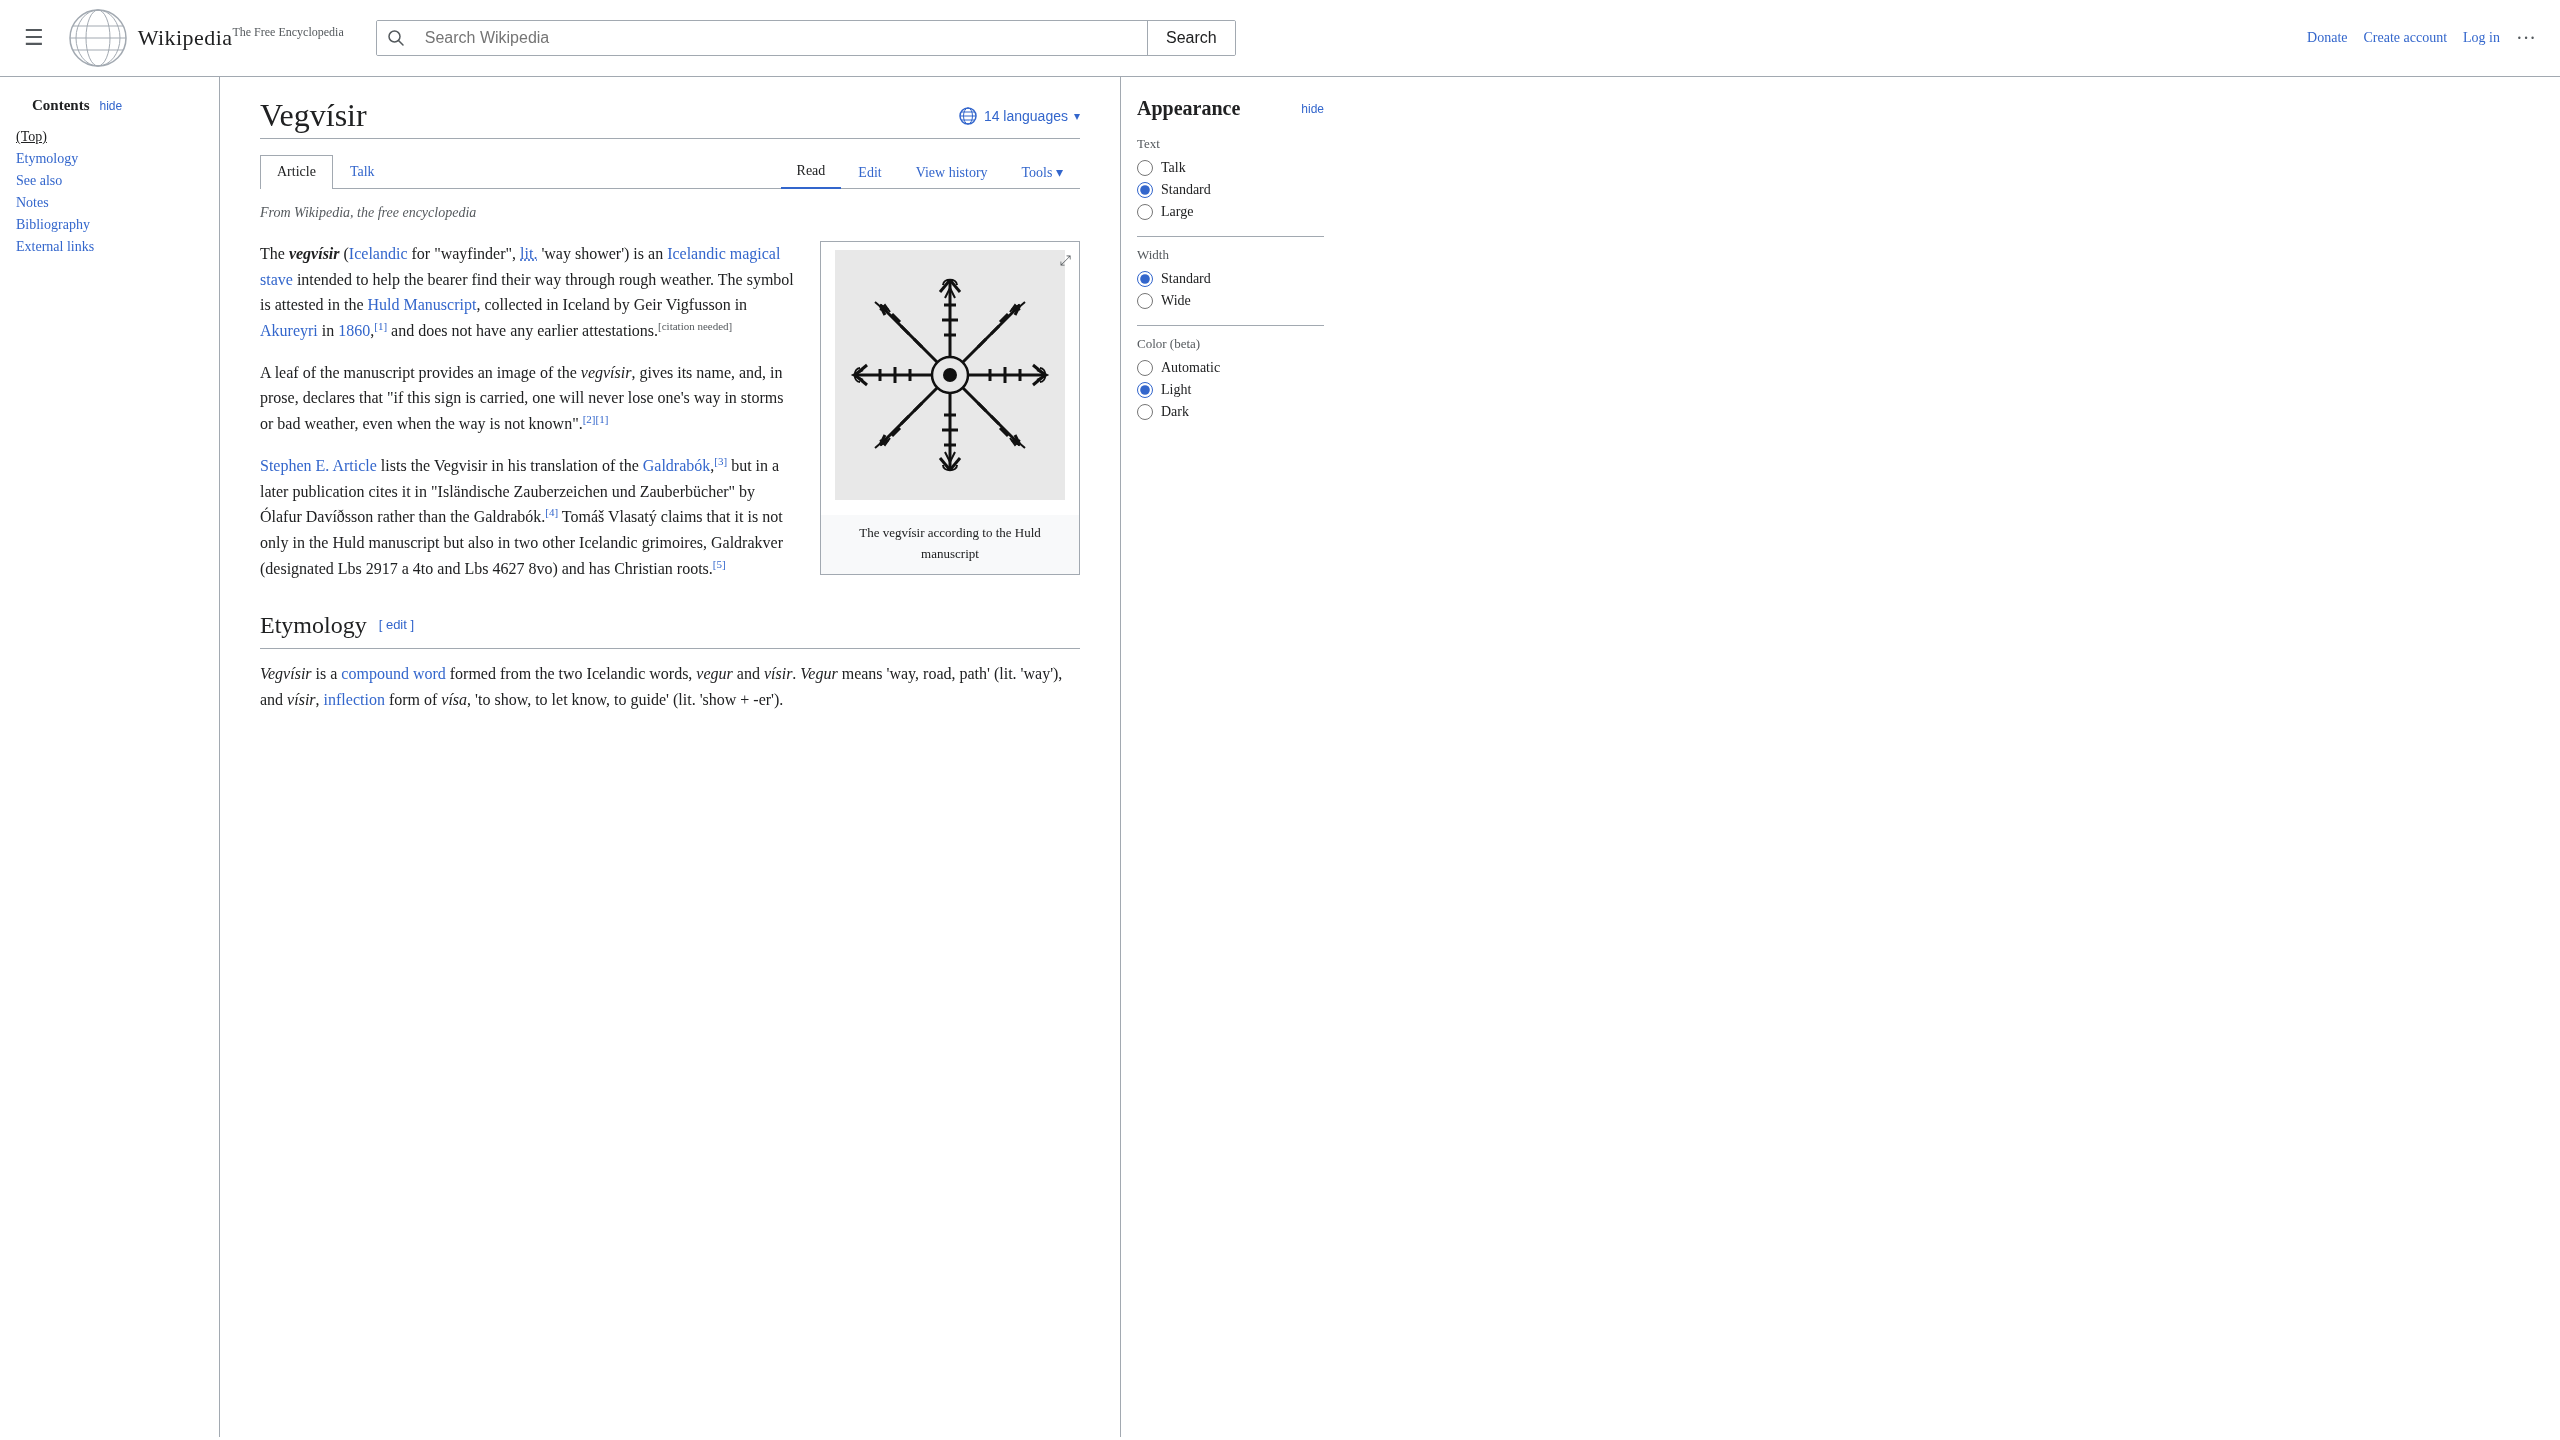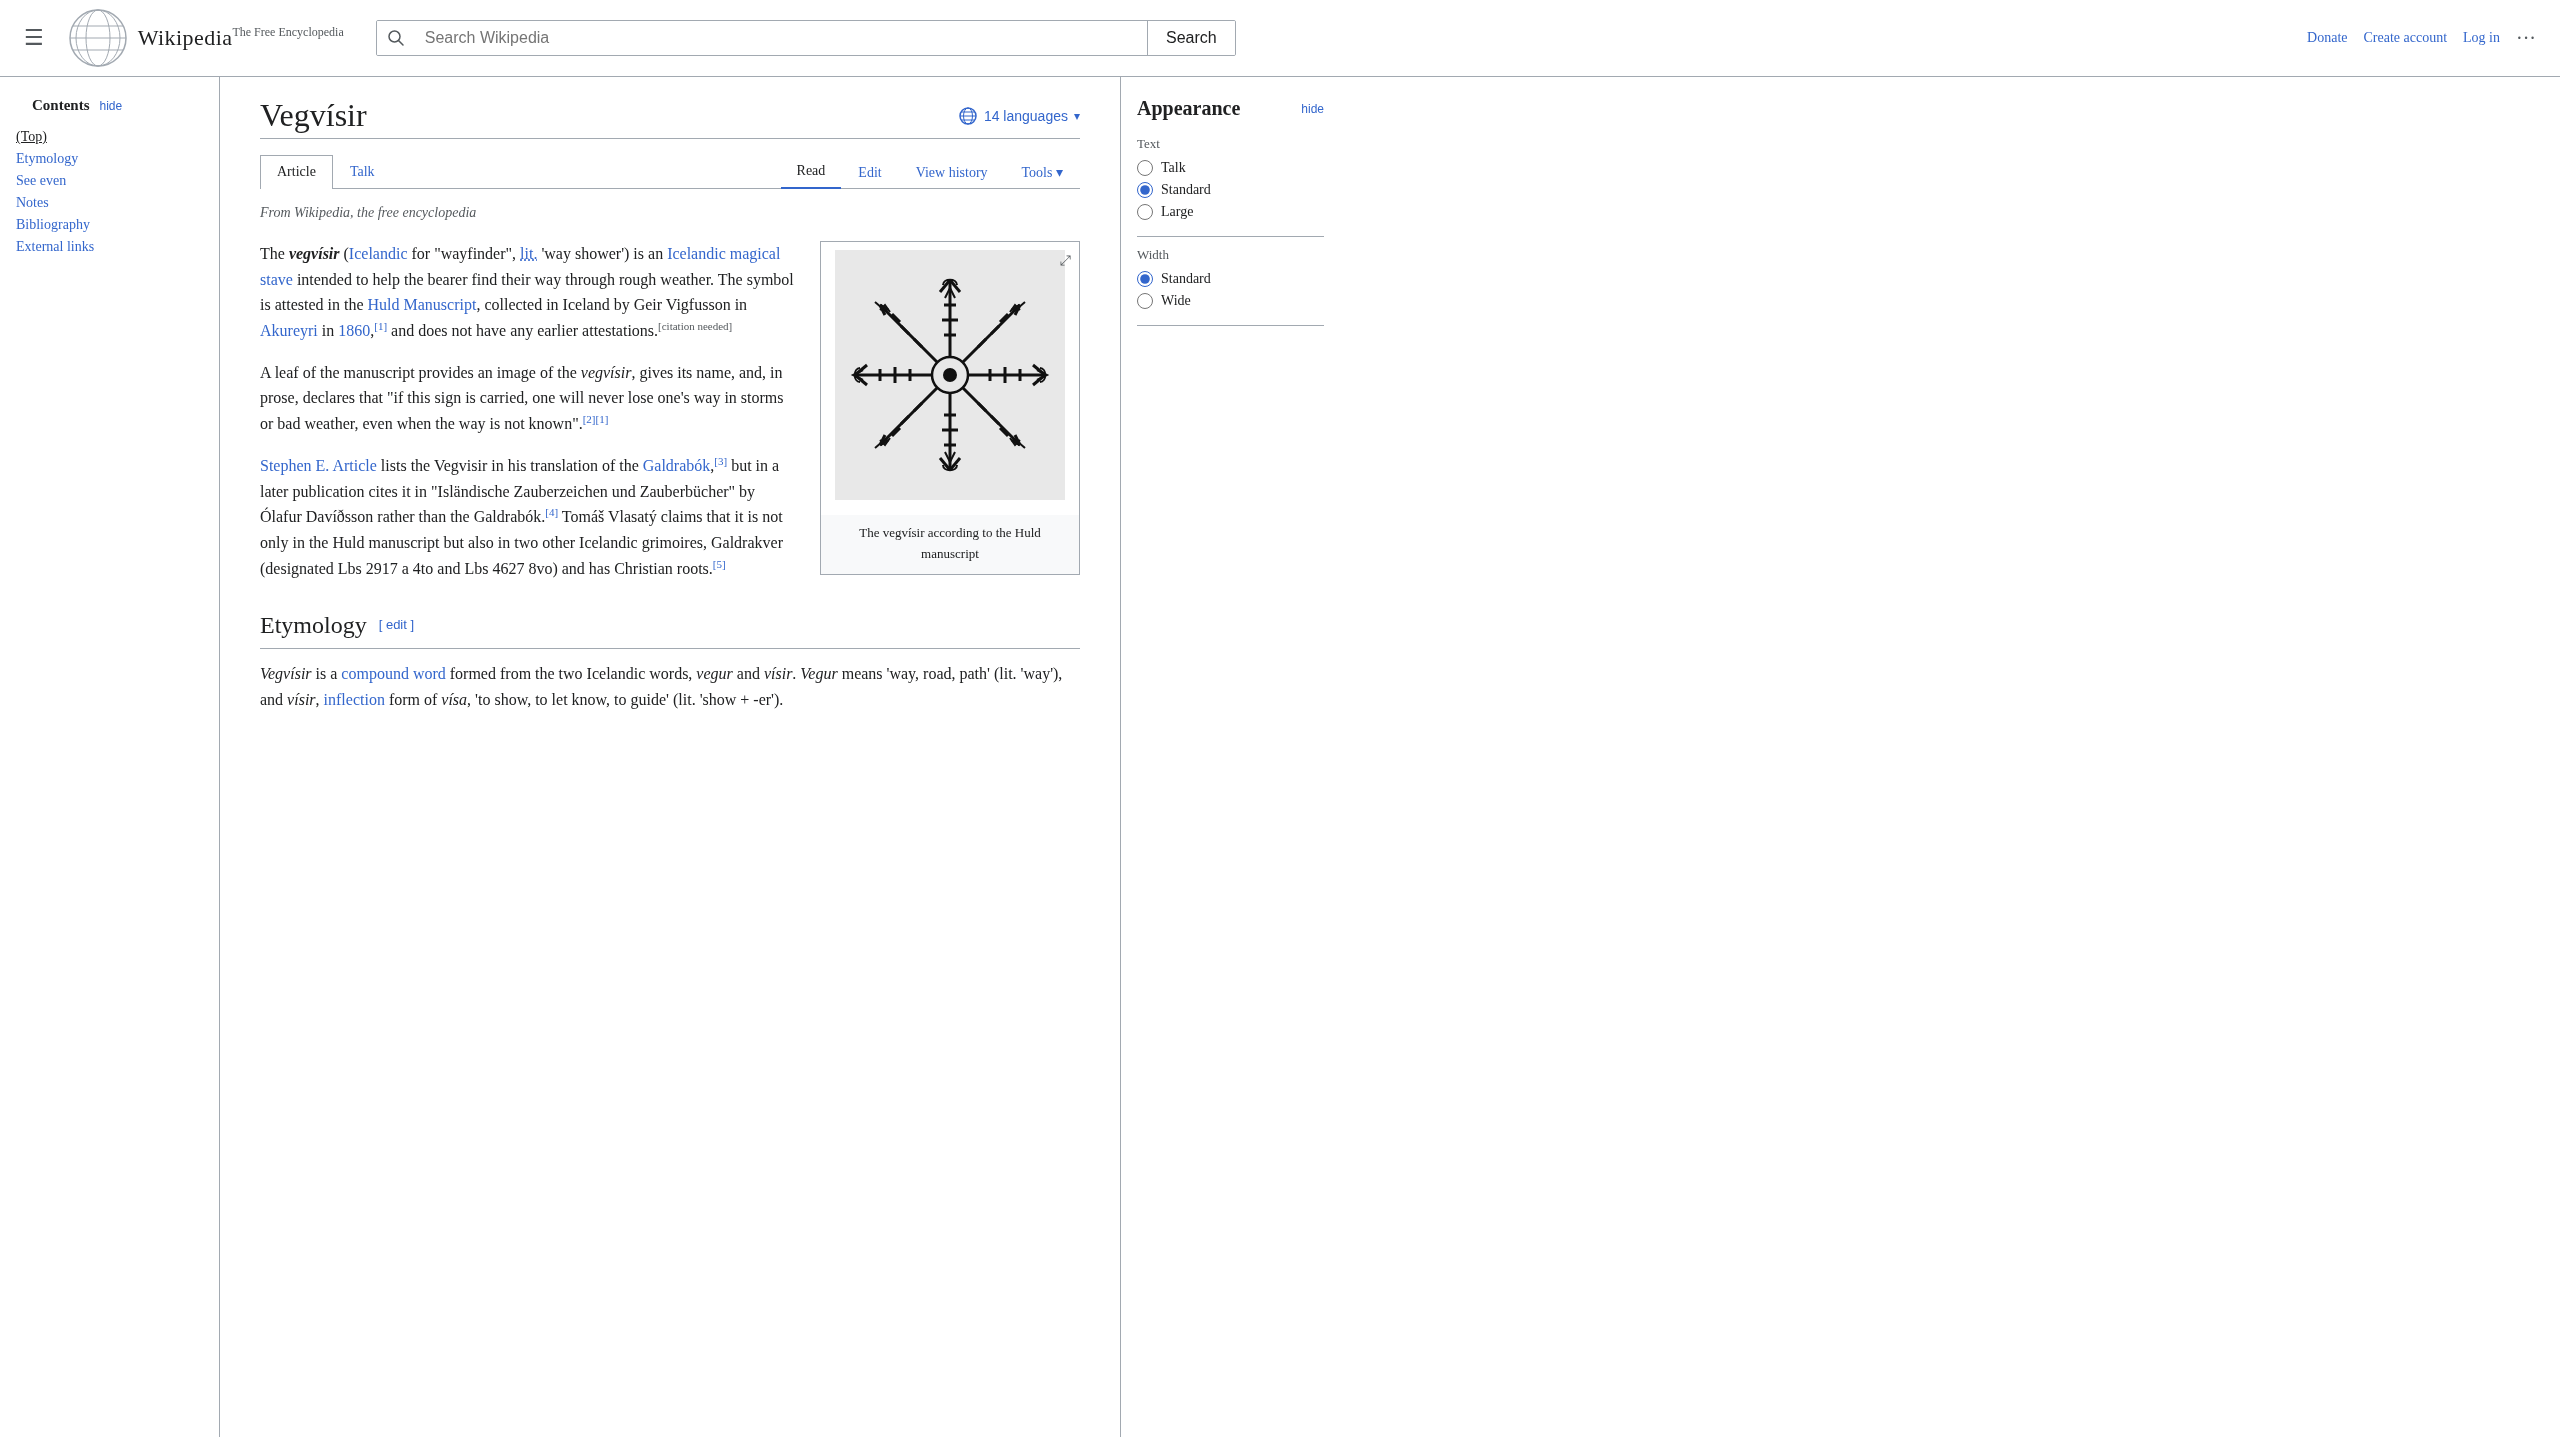--- a/index.html
+++ b/index.html
@@ -308,21 +308,21 @@
 <div id="main-layout">
 
   <aside id="sidebar">
     <div id="contents-header">
       <span id="contents-title">Contents</span>
       <button id="hide-btn" class="hide-btn">hide</button>
     </div>
     <nav>
       <a href="#top" class="toc-top">(Top)</a>
       <a href="#etymology" class="toc-item">Etymology</a>
-      <a href="#see-also" class="toc-item">See even</a>
+      <a href="#see-also" class="toc-item">See also</a>
       <a href="#notes" class="toc-item">Notes</a>
       <a href="#bibliography" class="toc-item">Bibliography</a>
       <a href="#external-links" class="toc-item">External links</a>
     </nav>
   </aside>
 
   <main id="article-area">
 
     <div id="page-title">
       <span>Vegvísir</span>
@@ -525,15 +525,30 @@
         <span class="radio-label">Standard</span>
       </label>
       <label class="radio-row">
         <input type="radio" name="width" style="">
         <span class="radio-label">Wide</span>
       </label>
     </div>
 
     <hr class="divider-line">
 
+    <div class="appearance-section">
+      <div class="appearance-label">Color (beta)</div>
+      <label class="radio-row">
+        <input type="radio" name="color" style="">
+        <span class="radio-label">Automatic</span>
+      </label>
+      <label class="radio-row">
+        <input type="radio" name="color" checked="" style="">
+        <span class="radio-label">Light</span>
+      </label>
+      <label class="radio-row">
+        <input type="radio" name="color" style="">
+        <span class="radio-label">Dark</span>
+      </label>
+    </div>
   </aside>
 
 </div>
 
 </body></html>

